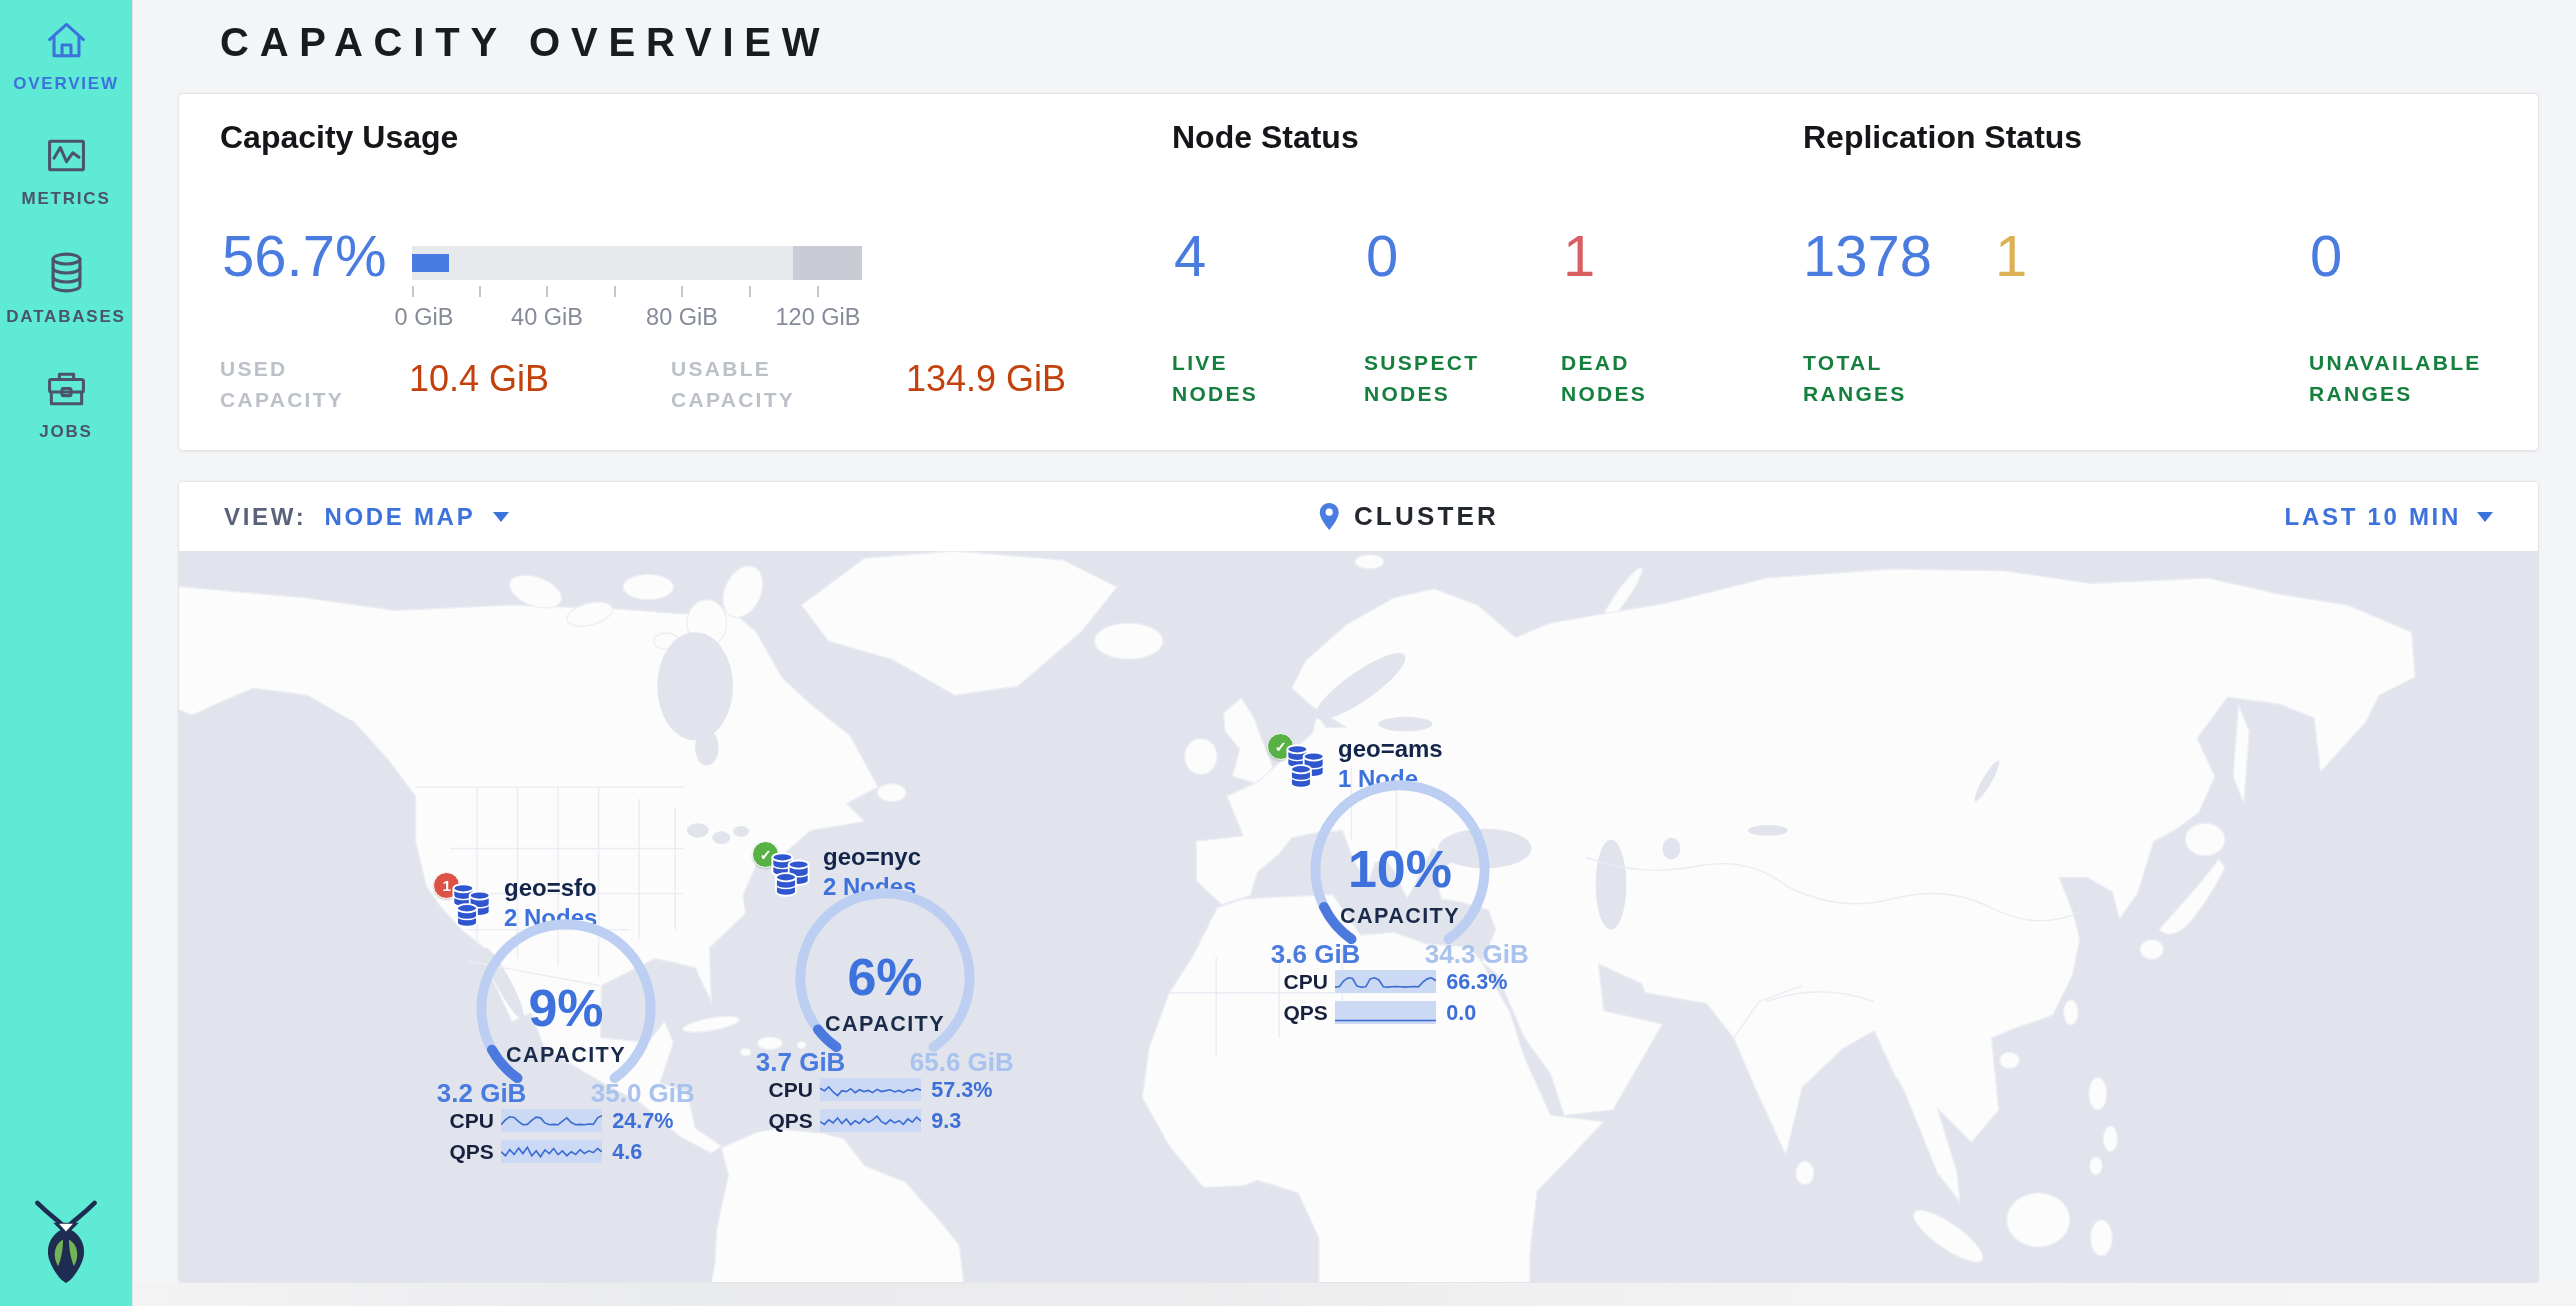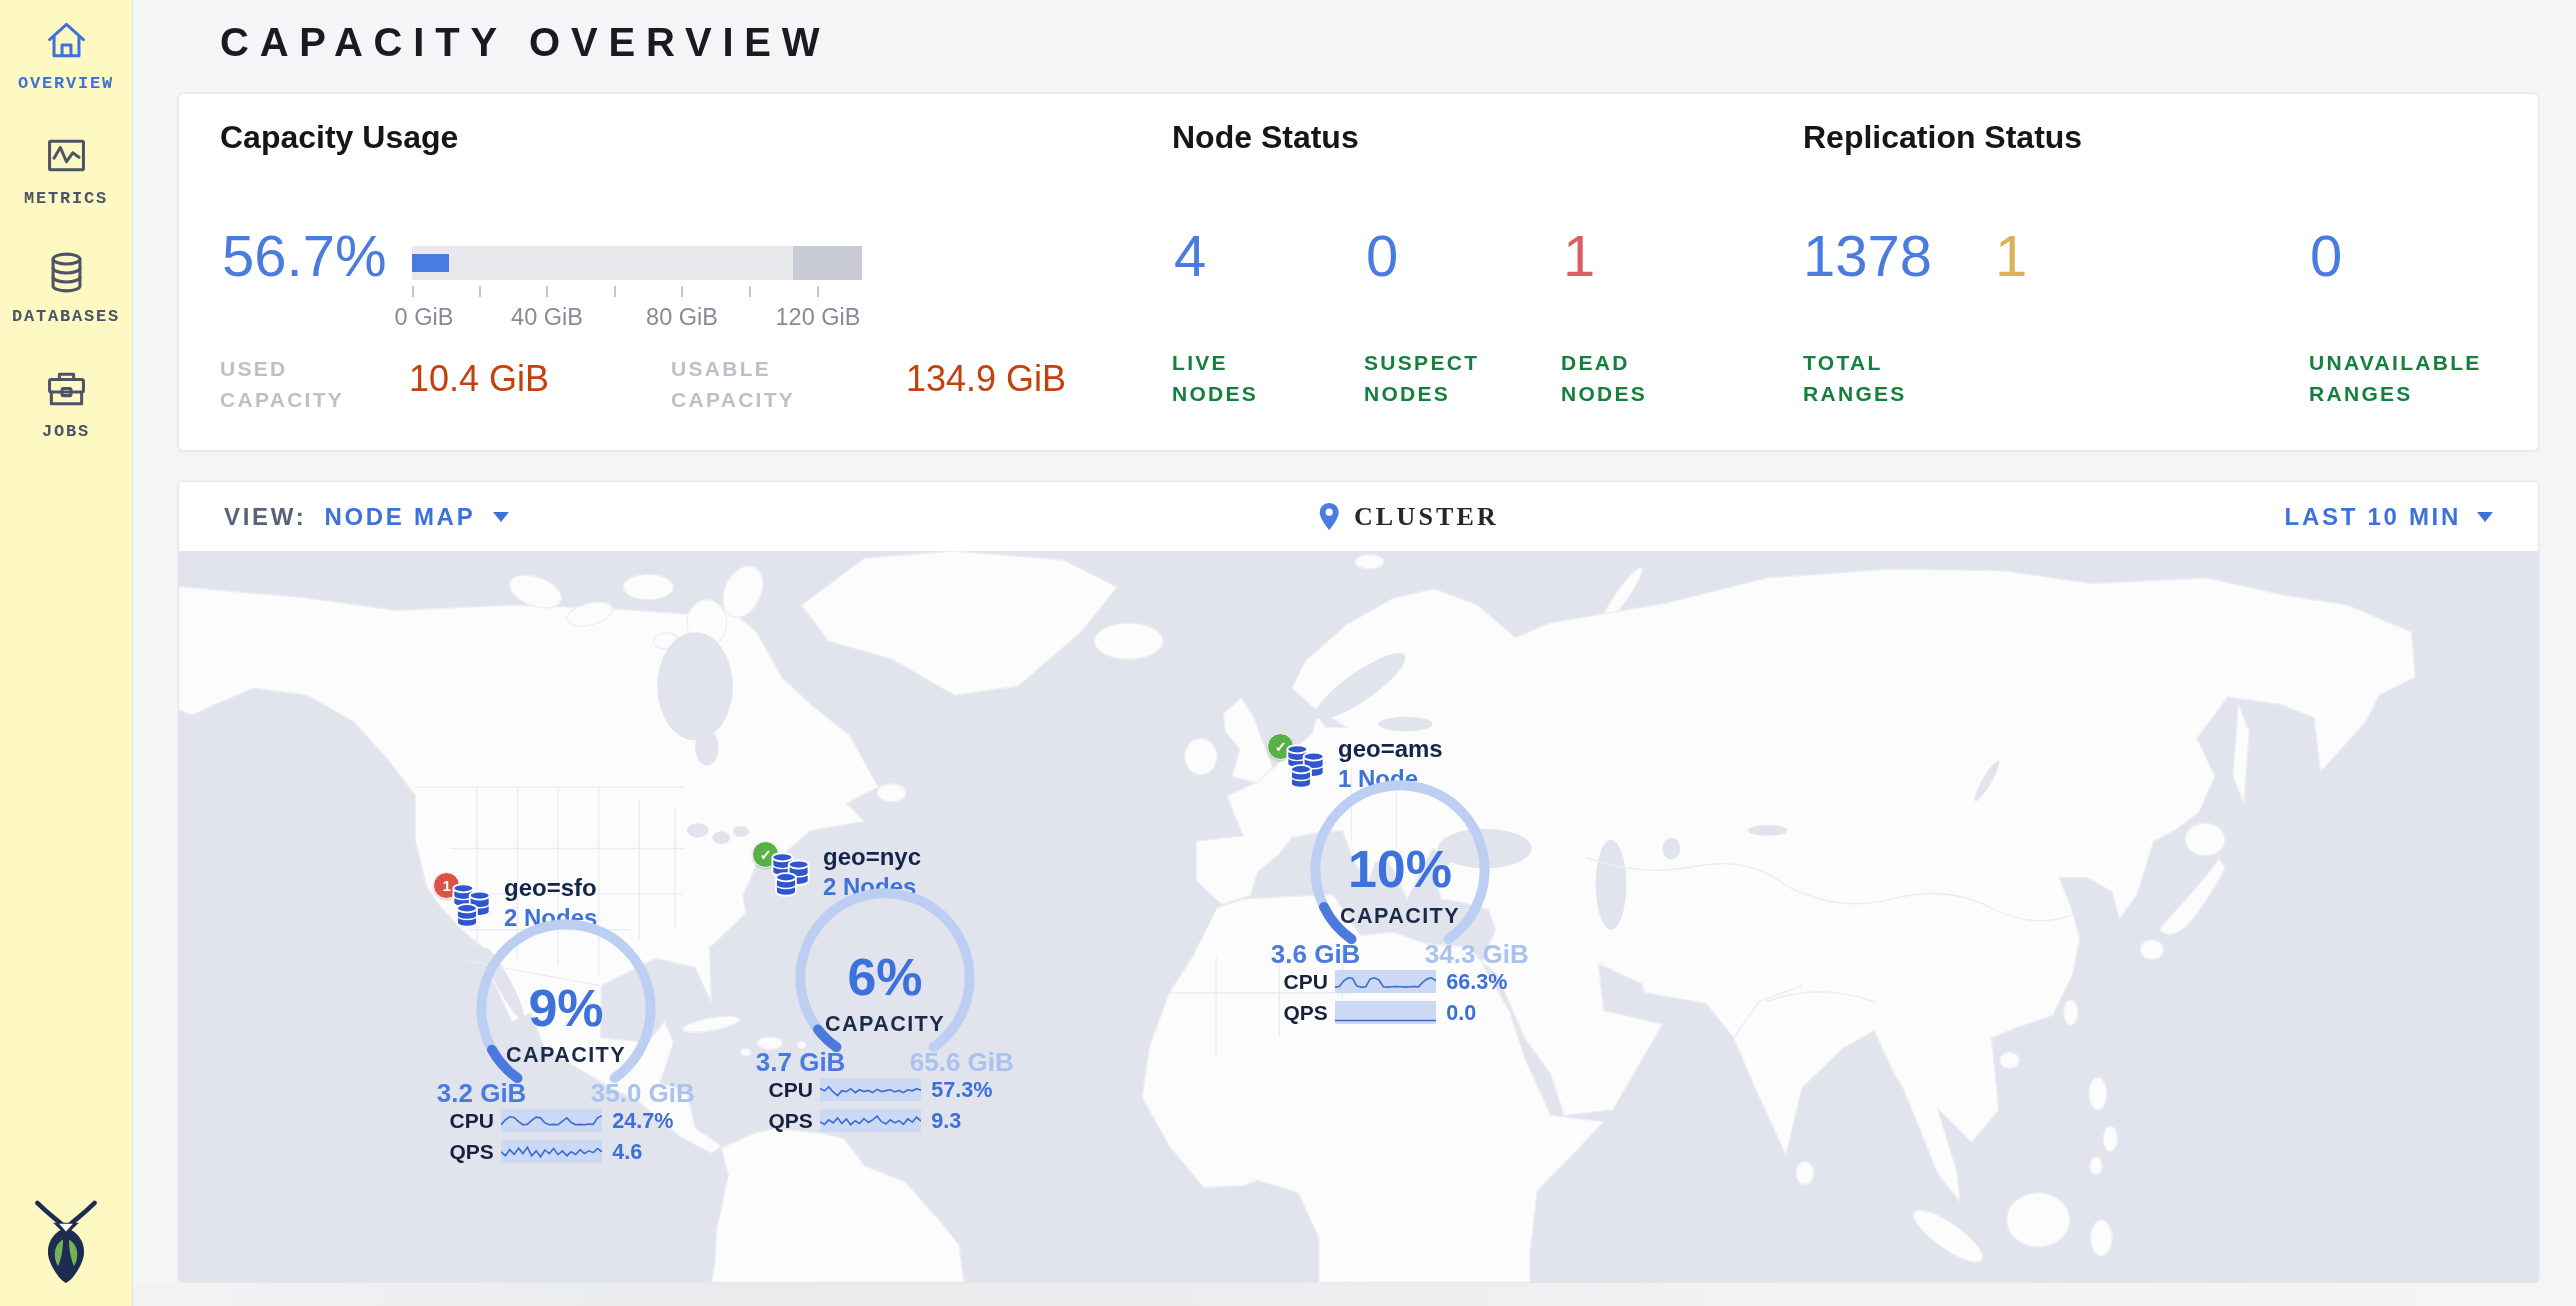--- a/index.html
+++ b/index.html
@@ -1,21 +1,21 @@
 <!DOCTYPE html>
 <html style="font-size:14.4px"><head>
 <meta charset="utf-8">
 <style>
   * { margin:0; padding:0; box-sizing:border-box; }
   html,body { width:2576px; height:1306px; }
   body { font-family:"Liberation Sans", sans-serif; background:#f4f5f6; overflow:hidden; }
   .app { position:relative; width:2576px; height:1306px; }
 
   
-  .sidebar { position:absolute; left:0; top:0; width:133px; height:1306px; background:#fef9c3; border-right:0.9px solid #e2e3e7; z-index:5;font-family:Liberation Mono, monospace; }
+  .sidebar { position:absolute; left:0; top:0; width:133px; height:1306px; background:#5eead4; border-right:0.9px solid #e2e3e7; z-index:5; }
   .side-item { position:absolute; left:0; width:132px; text-align:center; cursor:pointer; }
   .side-item .icn { display:block; margin:0 auto; }
   .side-item .lbl { display:block; margin-top:12.6px; font-size:17px; font-weight:700; letter-spacing:1.8px; color:#4b5468; }
   .side-item.active .lbl { color:#3d72dd; }
   .side-logo { position:absolute; left:31px; top:1198px; width:70px; height:87px; }
 
   
   .main { position:absolute; left:133px; top:0; right:0; height:1306px; }
   .page-title { position:absolute; left:87px; top:20px; font-size:40px; font-weight:700; letter-spacing:10.8px; color:#191b1f; }
 
@@ -36,21 +36,21 @@
   .kv-lbl { position:absolute; top:259px; width:171px; font-size:21px; font-weight:600; letter-spacing:2.3px; color:#bcc0c8; line-height:31px; }
   .kv-val { position:absolute; top:264px; font-size:36px; color:#c2410c; white-space:nowrap; }
 
   
   .map-card { top:481px; height:802px; border-radius:4.5px; overflow:hidden; padding:0; }
   .viewbar { position:absolute; left:0; top:0; right:0; height:69px; background:#fff; display:flex; align-items:center; padding:0 45px; }
   .vb-left { display:flex; align-items:center; gap:18px; cursor:pointer; }
   .vb-viewlbl { font-size:24px; font-weight:600; letter-spacing:2.7px; color:#59627a; }
   .vb-viewval { font-size:24px; font-weight:700; letter-spacing:2.7px; color:#3d72dd; }
   .caret { width:0; height:0; border-left:8px solid transparent; border-right:8px solid transparent; border-top:10px solid #3d72dd; margin-top:1.8px; }
-  .vb-center { position:absolute; left:50%; transform:translateX(-50%); display:flex; align-items:center; gap:14.4px; margin-left:50px; cursor:pointer;font-family:Liberation Serif, serif; }
+  .vb-center { position:absolute; left:50%; transform:translateX(-50%); display:flex; align-items:center; gap:14.4px; margin-left:50px; cursor:pointer; }
   .vb-cluster { font-size:26px; font-weight:600; letter-spacing:3.2px; color:#23272e; }
   .vb-right { margin-left:auto; display:flex; align-items:center; gap:16px; cursor:pointer; }
   .vb-time { font-size:24px; font-weight:700; letter-spacing:2.7px; color:#3d72dd; }
 
   .mapwrap { position:absolute; left:0; top:69px; width:2361px; height:732px; background:#e1e4ec; }
   .mapwrap svg.world { position:absolute; left:0; top:0; }
 
   
   .mapnode { position:absolute; width:280px; height:303px; cursor:pointer; }
   .badge { position:absolute; left:7.2px; top:0; width:27px; height:27px; border-radius:50%; border:1.8px solid #fff; color:#fff; font-weight:700; display:flex; align-items:center; justify-content:center; box-shadow:0 0.9px 1.8px rgba(0,0,0,.18); }

